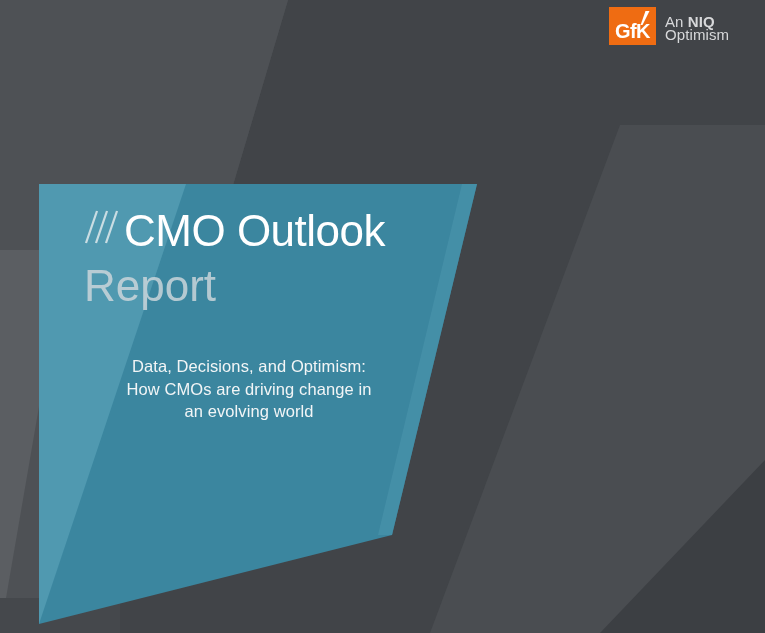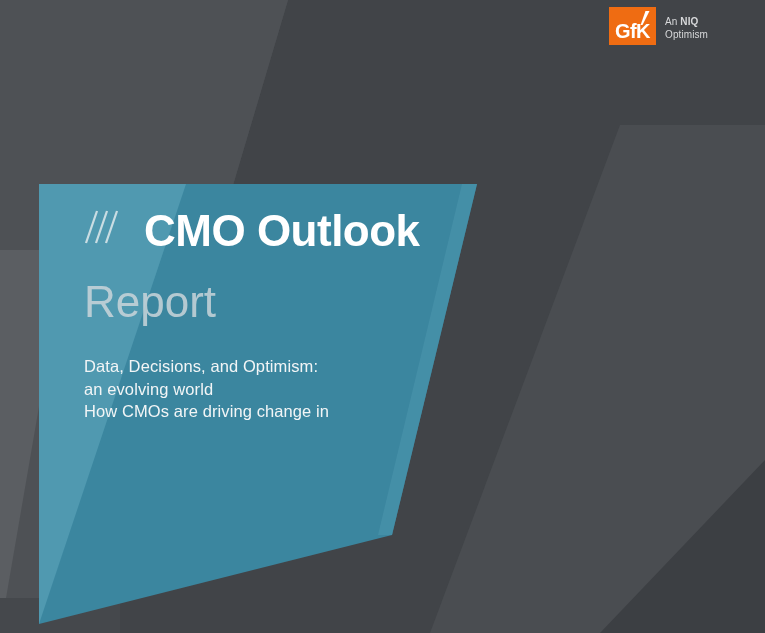--- a/index.html
+++ b/index.html
@@ -37,78 +37,77 @@
     position: relative;
     width: 47px;
     height: 38px;
     background: #ef6c12;
     flex: 0 0 auto;
     overflow: hidden;
   }
   .logo-mark svg { display:block; width:47px; height:47px; }
   .logo-tagline {
     color: #d7d8da;
-    font-size: 10px;
+    font-size: 15px;
     line-height: 13px;
     padding-top: 8px;
     white-space: nowrap;
     letter-spacing: 0.1px;
   }
   .logo-tagline .niq { font-weight: 700; }
   .logo-tagline .ln2 { display:block; }
 
   
   .title-block {
     position: absolute;
     left: 84px;
     top: 206px;
     width: 400px;
   }
   .title-main {
     display: flex;
     align-items: baseline;
     color: #ffffff;
     font-size: 44px;
-    font-weight: 700;
+    font-weight: 400;
     line-height: 50px;
     letter-spacing: -0.5px;
     white-space: nowrap;
-    gap: 20px;
   }
   .slashes {
     display: inline-block;
     width: 38px;
     height: 34px;
     position: relative;
     margin-right: 2px;
     flex: 0 0 auto;
     transform: translateY(-2px);
   }
   .slashes svg { display:block; }
   .title-sub {
     color: #cfd8dc;
     font-size: 44px;
     font-weight: 300;
     line-height: 56px;
     letter-spacing: 0px;
     opacity: 0.82;
-    margin-top: 18px;
+    margin-top: 2px;
   }
   .subtitle {
     position: absolute;
     left: 84px;
     top: 355px;
     color: #f2f5f6;
     font-size: 16.5px;
     line-height: 22.5px;
     font-weight: 400;
     letter-spacing: 0.1px;
     width: 330px;
   }
-  .subtitle .sl { display: block; }
+  .subtitle .sl { display: block; text-align: center; }
 </style>
 </head>
 <body>
 
 <div id="cover">
 
   <svg id="bg-svg" viewBox="0 0 765 633" preserveAspectRatio="none">
 
     <rect x="0" y="0" width="765" height="633" fill="#4c4f53"></rect>
 
@@ -157,17 +156,17 @@
           </g>
         </svg>
       </span>
       <span>CMO Outlook</span>
     </div>
     <div class="title-sub">Report</div>
   </div>
 
   <div class="subtitle">
     <span class="sl">Data, Decisions, and Optimism:</span>
+    <span class="sl">How CMOs are driving change in</span>
     <span class="sl">an evolving world</span>
-    <span class="sl">How CMOs are driving change in</span>
   </div>
 
 </div>
 
 </body></html>

